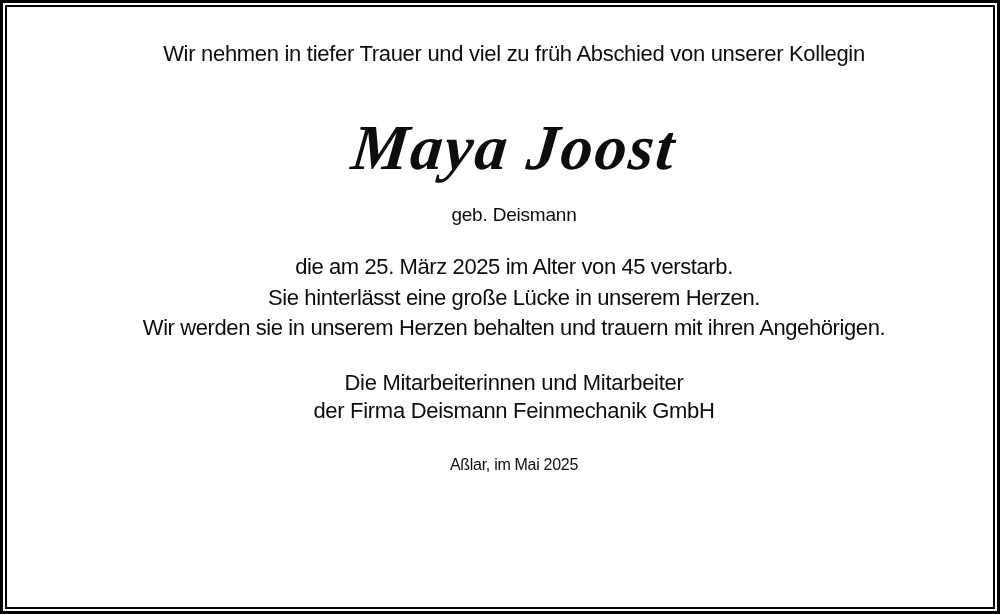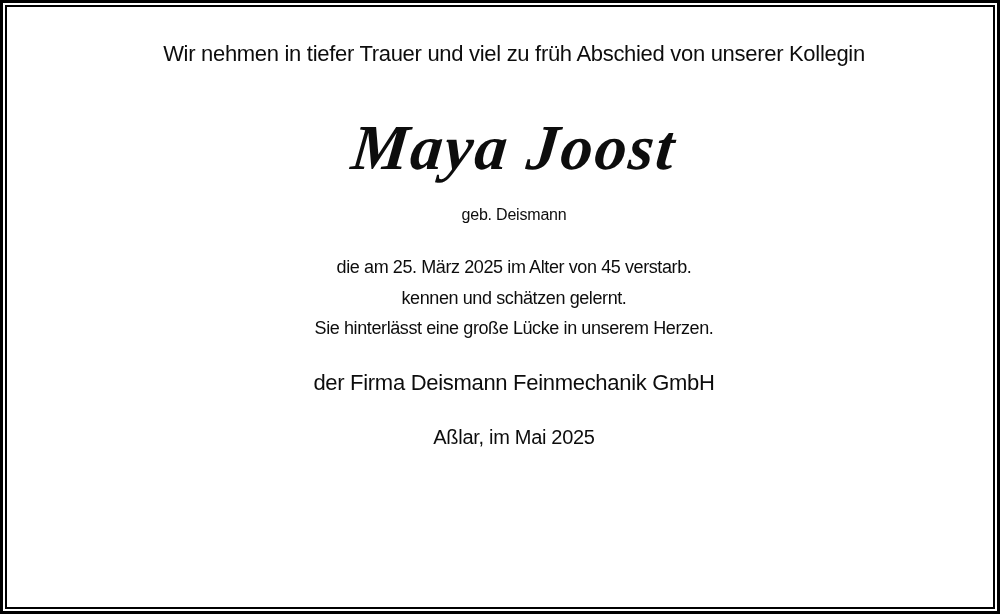--- a/index.html
+++ b/index.html
@@ -48,39 +48,39 @@
     font-family: "Liberation Serif", serif;
     font-style: italic;
     font-weight: 700;
     font-size: 64px;
     line-height: 105px;
     letter-spacing: 2px;
     transform: skewX(-6deg);
   }
   .maiden {
     margin-top: 3px;
-    font-size: 16px;
+    font-size: 19px;
     line-height: 24px;
     letter-spacing: -0.2px;
   }
   .body-block {
     margin-top: 25px;
-    font-size: 18px;
+    font-size: 22px;
     line-height: 30.5px;
     letter-spacing: -0.4px;
   }
   .sig-block {
     margin-top: 25px;
     font-size: 22px;
     line-height: 28px;
     letter-spacing: -0.3px;
   }
   .date-line {
     margin-top: 26px;
-    font-size: 20px;
+    font-size: 16px;
     line-height: 28px;
     letter-spacing: -0.3px;
   }
 </style>
 </head>
 <body>
 
 <div class="card">
   <div class="frame-outer"></div>
   <div class="frame-inner"></div>
@@ -88,24 +88,25 @@
   <div class="content">
 
     <div class="intro">Wir nehmen in tiefer Trauer und viel zu früh Abschied von unserer Kollegin</div>
 
     <div class="name">Maya Joost</div>
 
     <div class="maiden">geb. Deismann</div>
 
     <div class="body-block">
       <div>die am 25. März 2025 im Alter von 45 verstarb.</div>
-      <div>kennen und schätzen gelernt.</div>
       <div>Sie hinterlässt eine große Lücke in unserem Herzen.</div>
+      <div>Wir werden sie in unserem Herzen behalten und trauern mit ihren Angehörigen.</div>
     </div>
 
     <div class="sig-block">
+      <div>Die Mitarbeiterinnen und Mitarbeiter</div>
       <div>der Firma Deismann Feinmechanik GmbH</div>
     </div>
 
     <div class="date-line">Aßlar, im Mai 2025</div>
 
   </div>
 </div>
 
 </body></html>

